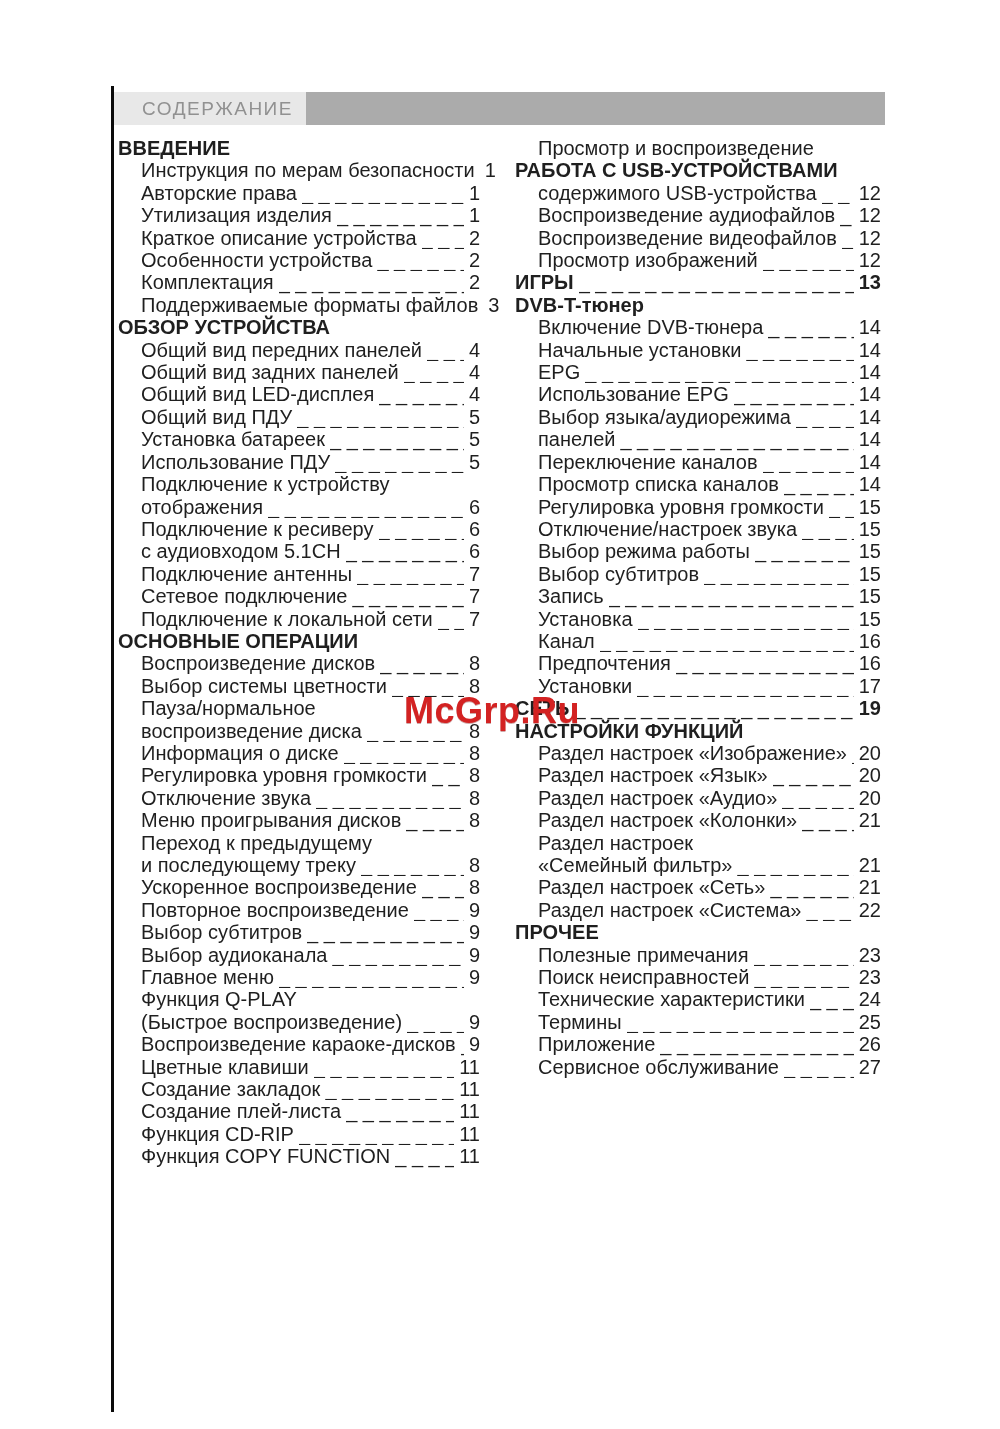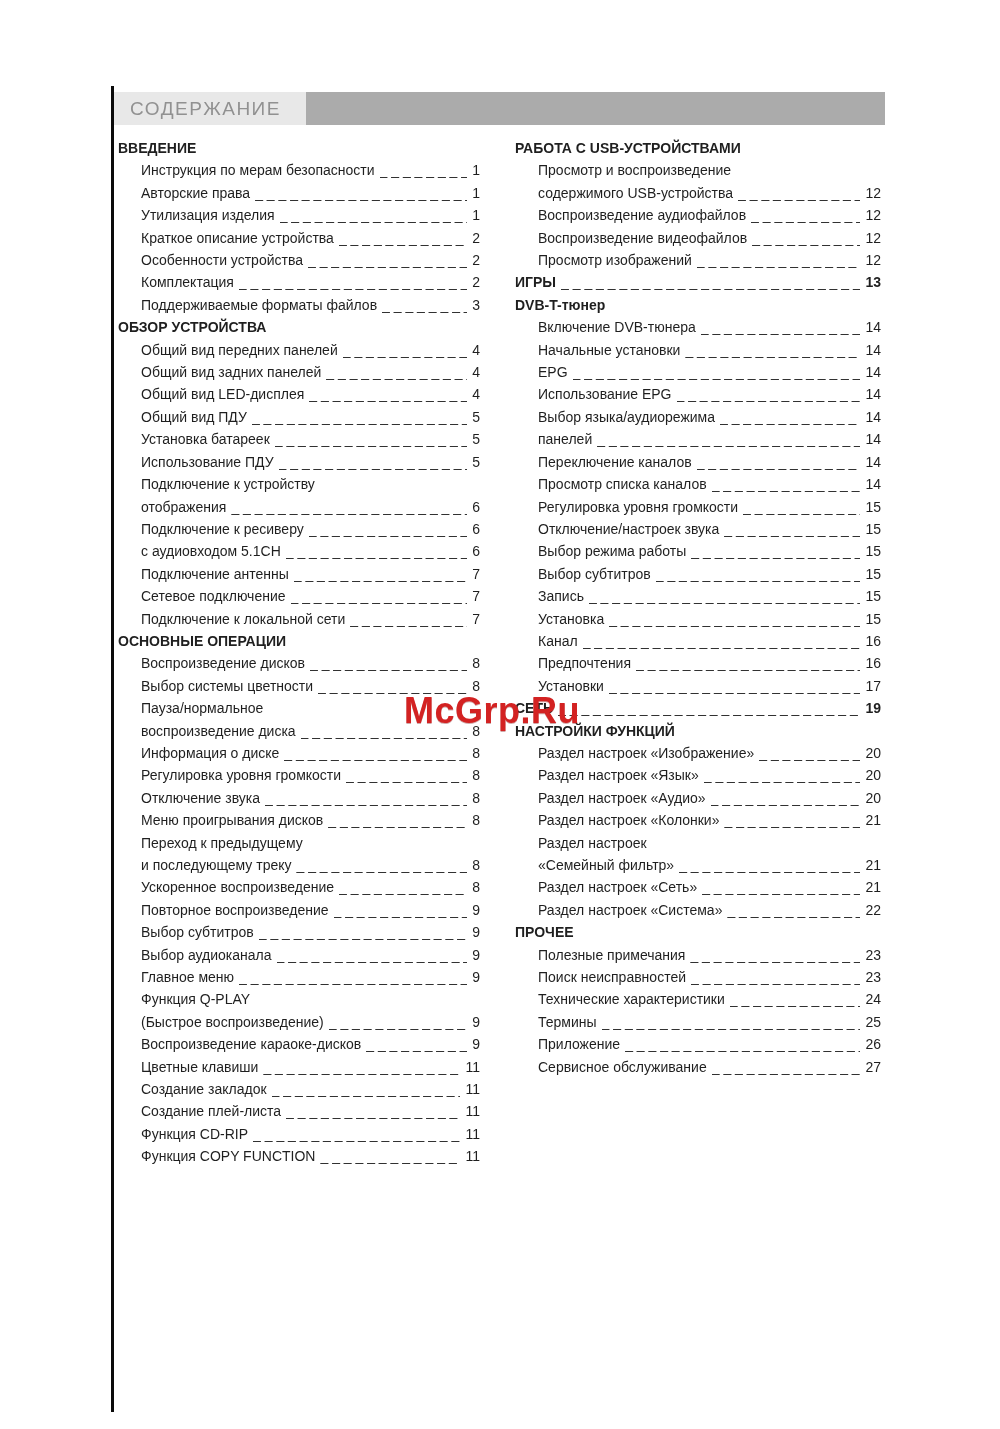--- a/index.html
+++ b/index.html
@@ -22,33 +22,33 @@
     left: 114px; top: 92px;
     height: 33px;
     display: flex;
     align-items: stretch;
   }
   .header-title-box {
     background: #e8e8e8;
     width: 192px;
     display: flex;
     align-items: center;
-    padding-left: 16px;
+    padding-left: 28px;
     color: #919191;
     font-size: 19px;
     letter-spacing: 1.5px;
   }
   .header-bar {
     background: #ababab;
     width: 579px;
   }
   .col {
     position: absolute;
     top: 137px;
-    font-size: 14px;
+    font-size: 20px;
     line-height: 22.4px;
   }
   .col-left  { left: 118px; width: 362px; }
   .col-right { left: 515px; width: 366px; }
   .toc-line {
     display: flex;
     align-items: baseline;
   }
   .toc-line.heading { font-weight: bold; }
   .toc-line.indent  { padding-left: 23px; }
@@ -306,25 +306,25 @@
         </div>
         <div class="toc-line indent">
           <span class="label">Функция COPY FUNCTION</span>
           <span class="leader">_ _ _ _ _ _ _ _ _ _ _ _ _ _ _ _ _ _ _ _ _ _ _ _ _ _ _ _ _ _ _ _ _ _ _ _ _ _ _ _ _ _ _ _ _ _ _ _ _ _ _ _ _ _ _ _ _ _ _ _ </span>
           <span class="page">11</span>
         </div>
       </div>
     </div>
   <div class="col col-right">
       <div class="toc-section">
+        <div class="toc-line indent">
+          <span class="label">Просмотр и воспроизведение</span>
+        </div>
         <div class="toc-line heading">
           <span class="label">РАБОТА С USB-УСТРОЙСТВАМИ</span>
-        </div>
-        <div class="toc-line indent">
-          <span class="label">Просмотр и воспроизведение</span>
         </div>
         <div class="toc-line indent">
           <span class="label">содержимого USB-устройства</span>
           <span class="leader">_ _ _ _ _ _ _ _ _ _ _ _ _ _ _ _ _ _ _ _ _ _ _ _ _ _ _ _ _ _ _ _ _ _ _ _ _ _ _ _ _ _ _ _ _ _ _ _ _ _ _ _ _ _ _ _ _ _ _ _ </span>
           <span class="page">12</span>
         </div>
         <div class="toc-line indent">
           <span class="label">Воспроизведение аудиофайлов</span>
           <span class="leader">_ _ _ _ _ _ _ _ _ _ _ _ _ _ _ _ _ _ _ _ _ _ _ _ _ _ _ _ _ _ _ _ _ _ _ _ _ _ _ _ _ _ _ _ _ _ _ _ _ _ _ _ _ _ _ _ _ _ _ _ </span>
           <span class="page">12</span>

